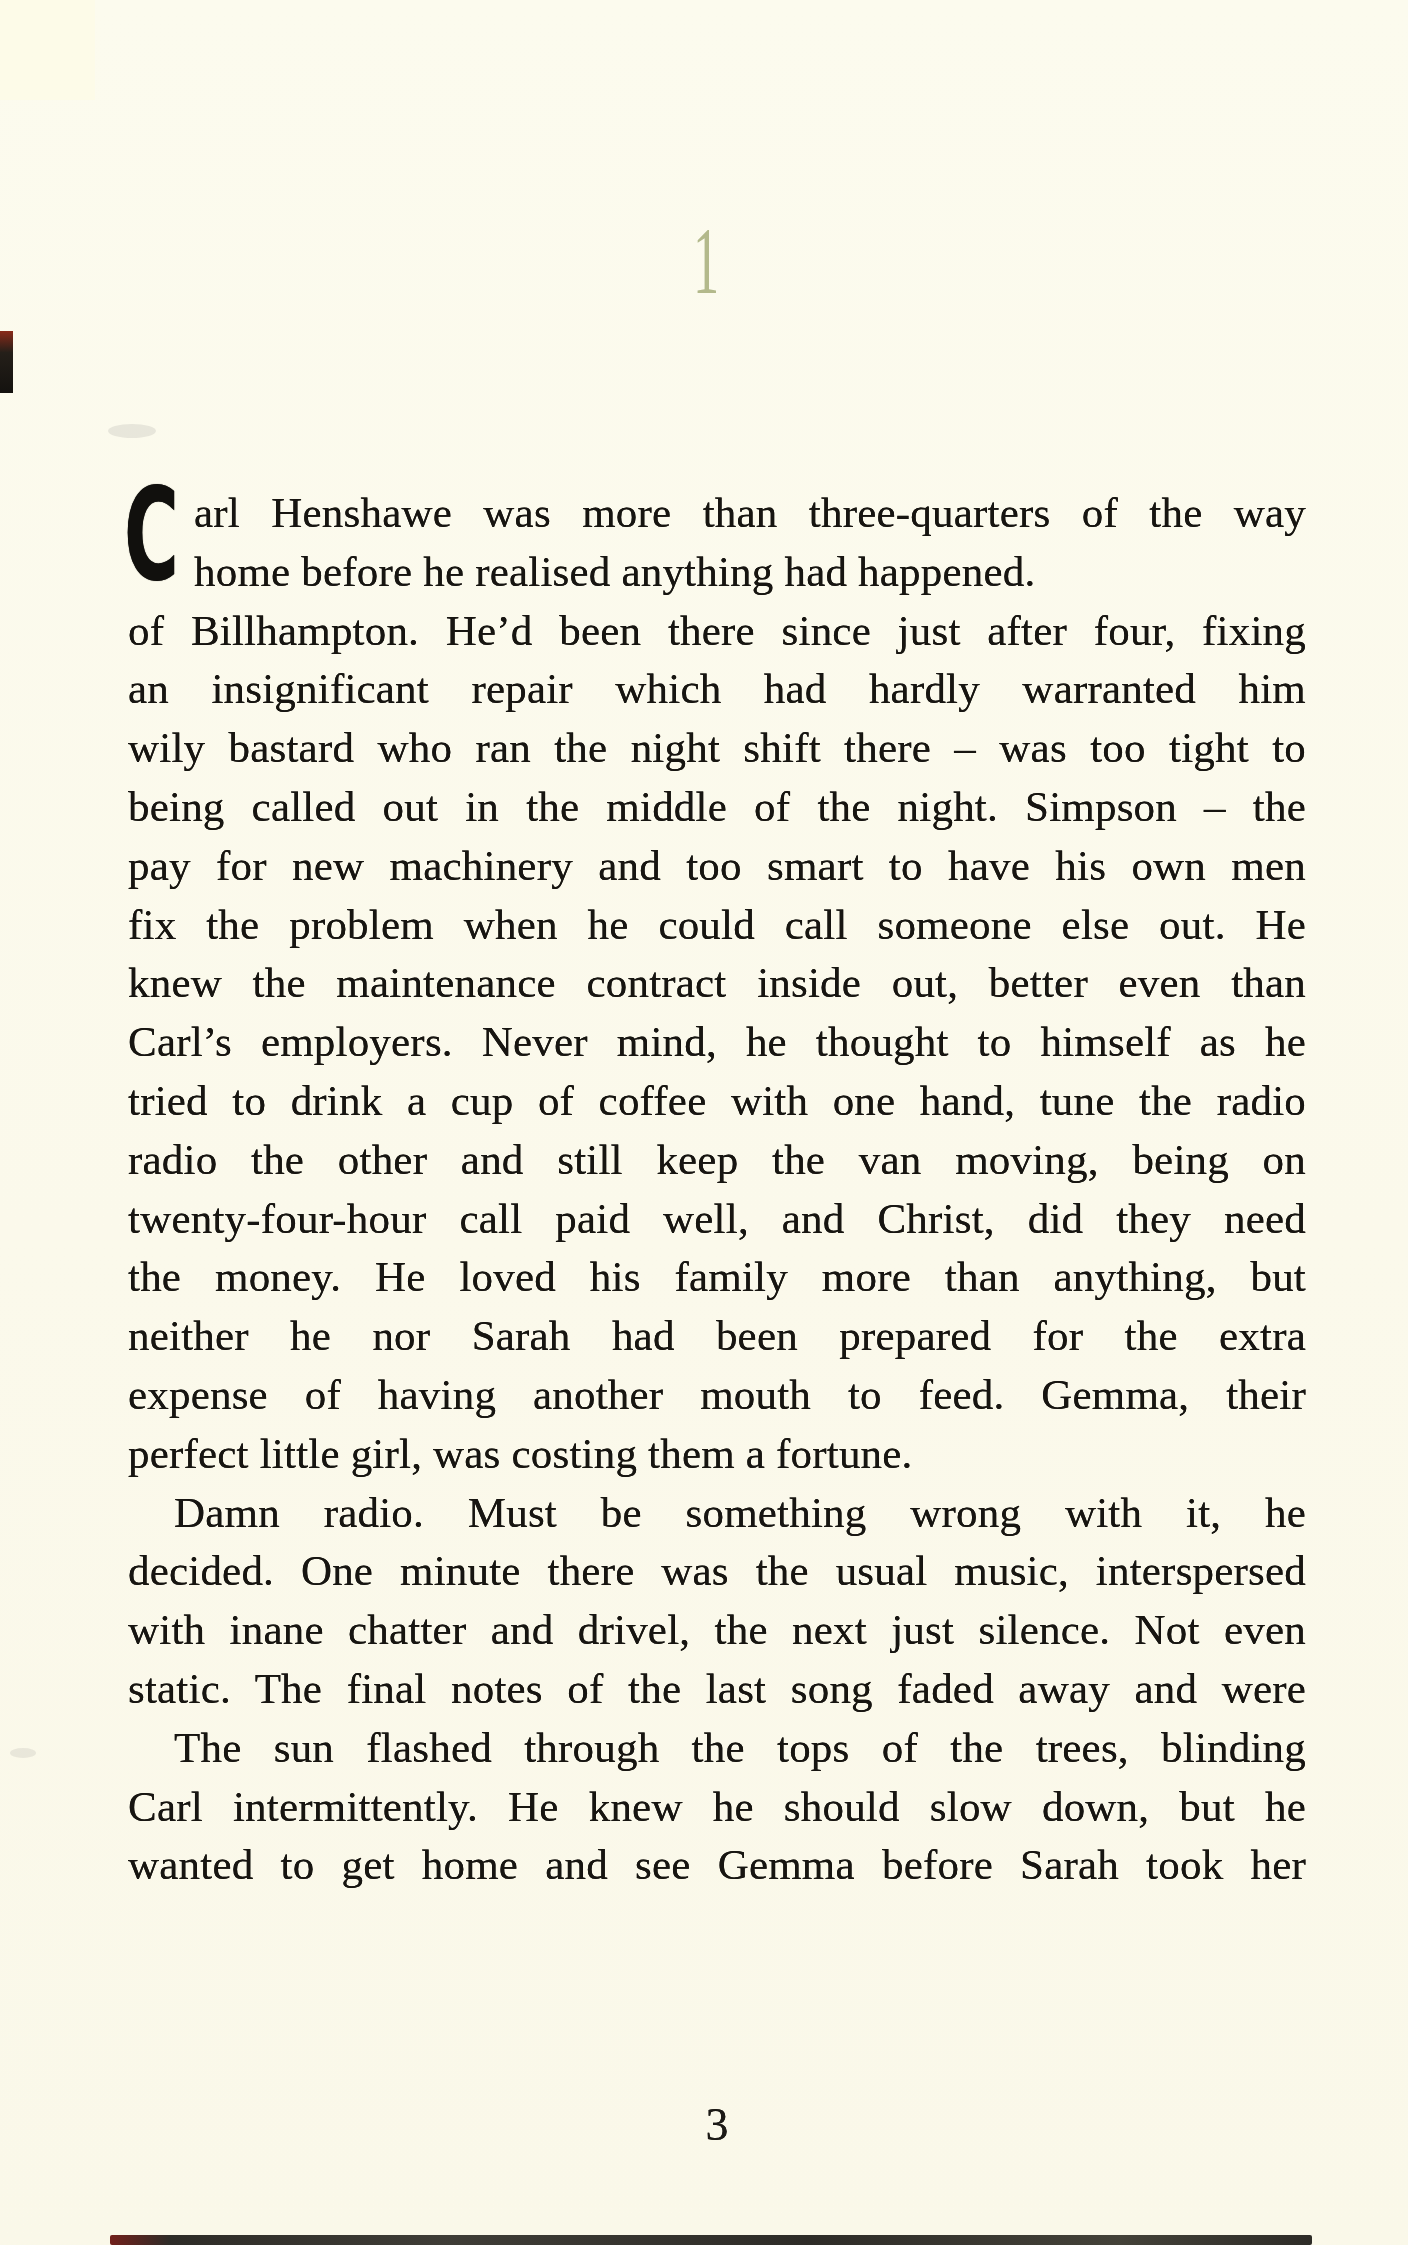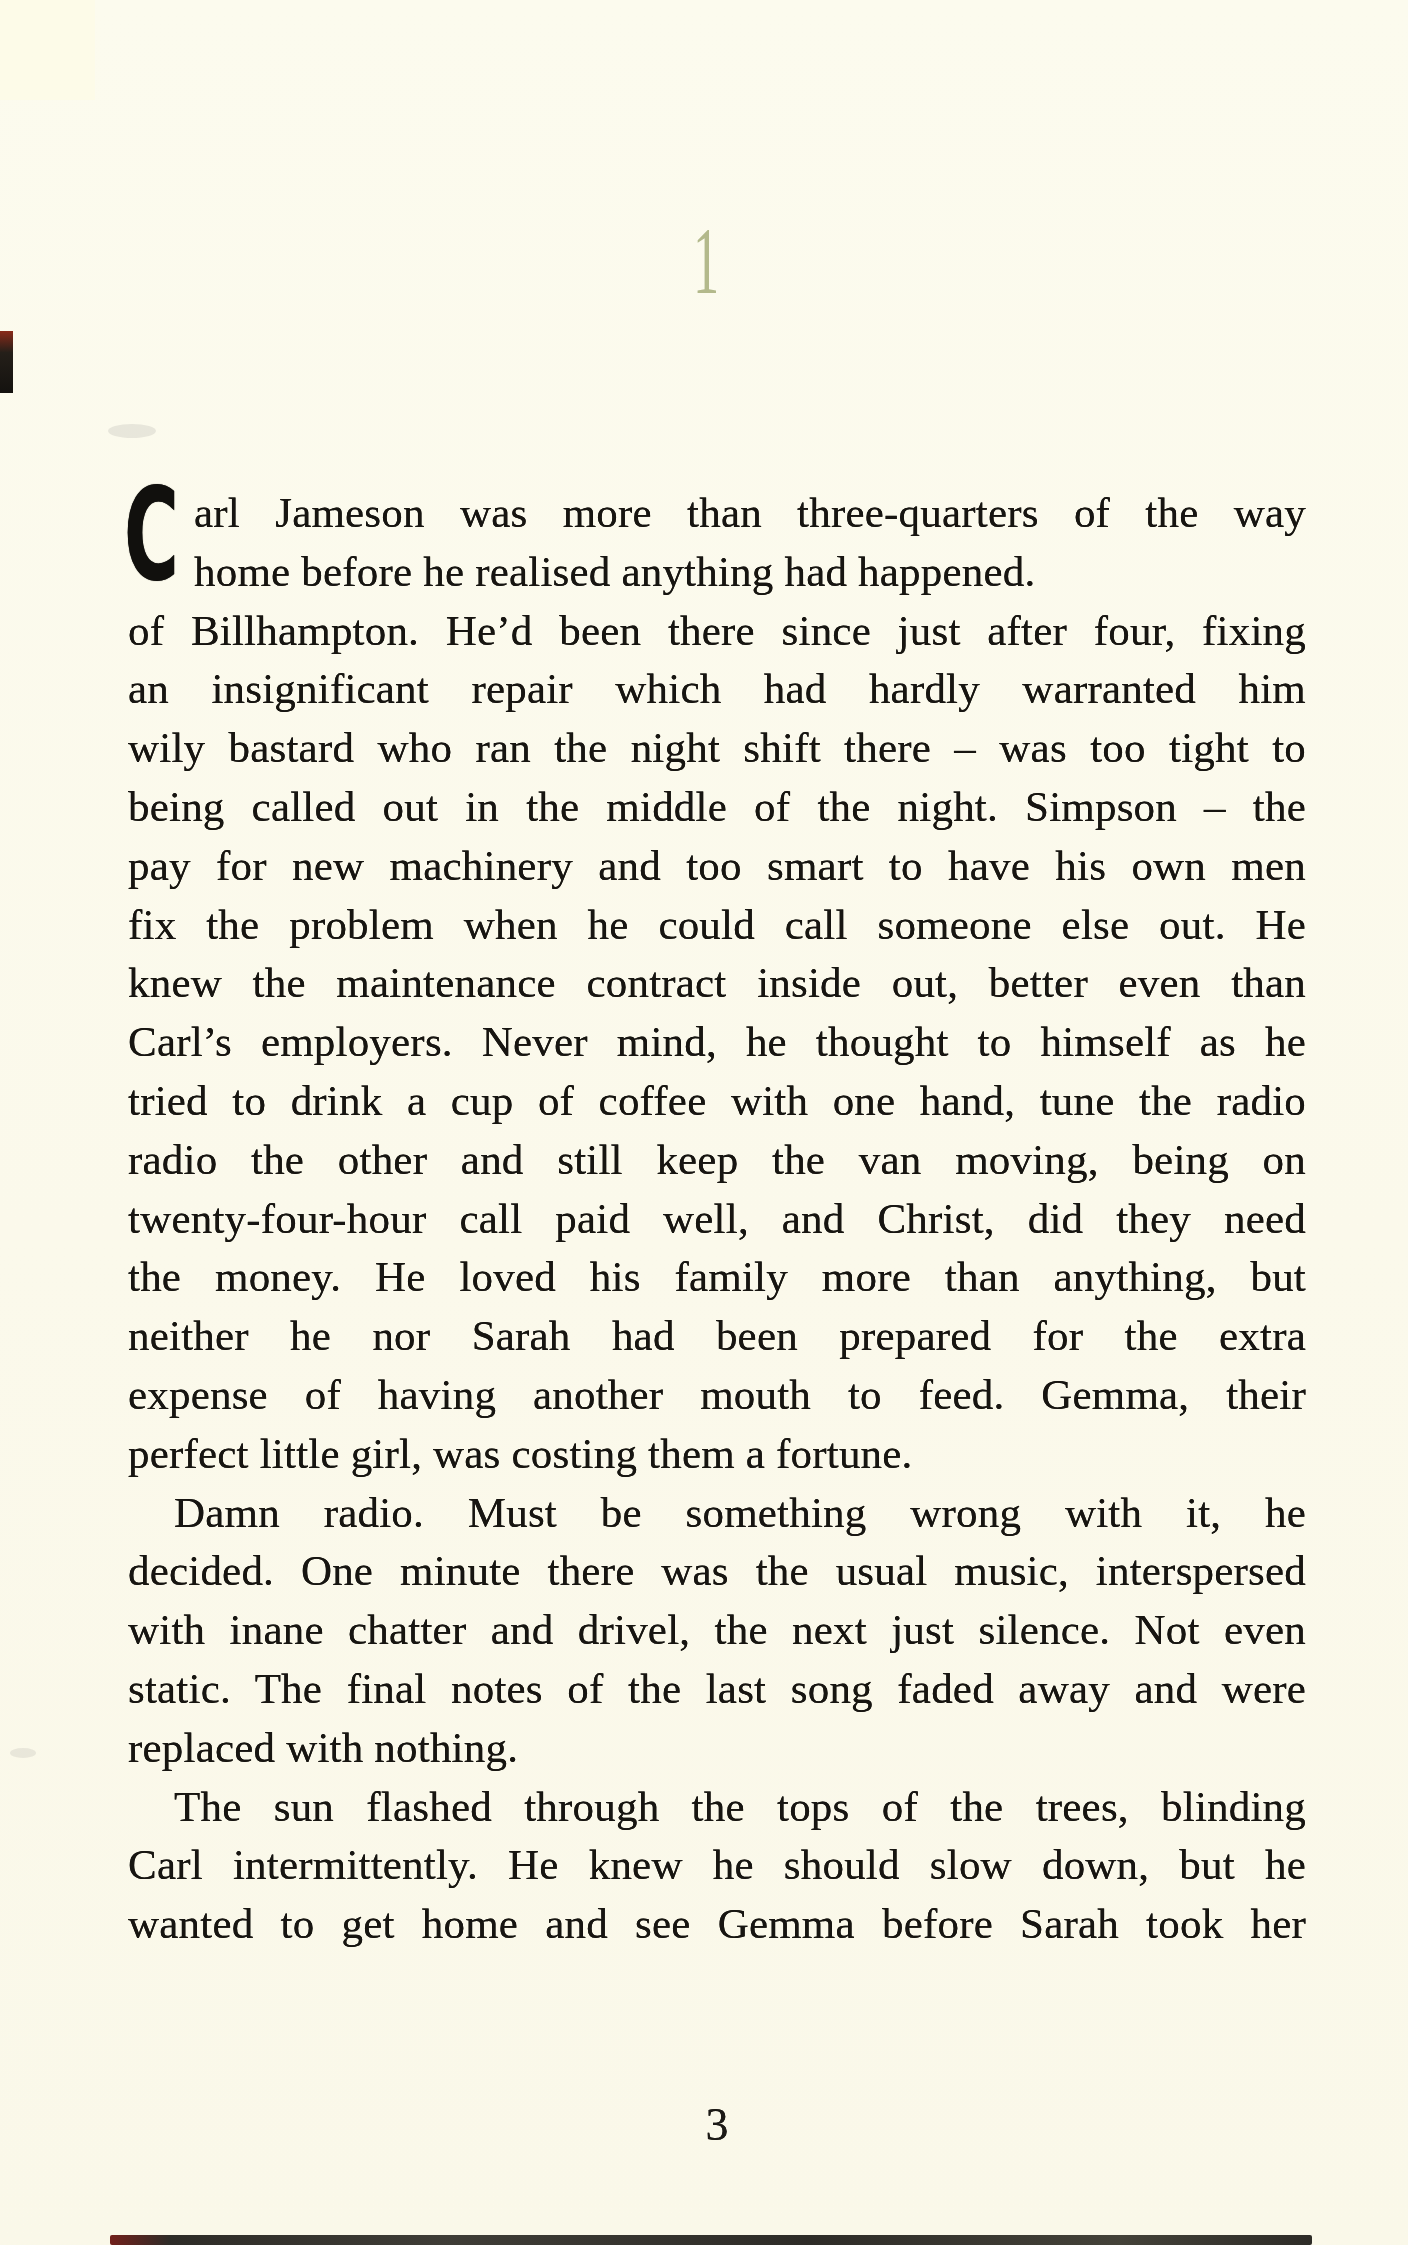--- a/index.html
+++ b/index.html
@@ -99,42 +99,41 @@
 <body>
 
 <div class="page">
   <div class="corner-tint"></div>
 
   <div class="chapter-number" style="color: rgb(179, 185, 139);">1</div>
 
   <div class="textblock">
     <div class="drop-cap">C</div>
     <div id="lines">
-        <div class="line dcpad">arl Jameson was more than three-quarters of the way</div>
+        <div class="line dcpad">arl Henshawe was more than three-quarters of the way</div>
         <div class="line dcpad plast">home before he realised anything had happened.</div>
         <div class="line">of Billhampton. He’d been there since just after four, fixing</div>
         <div class="line">an insignificant repair which had hardly warranted him</div>
         <div class="line">wily bastard who ran the night shift there – was too tight to</div>
         <div class="line">being called out in the middle of the night. Simpson – the</div>
         <div class="line">pay for new machinery and too smart to have his own men</div>
         <div class="line">fix the problem when he could call someone else out. He</div>
         <div class="line">knew the maintenance contract inside out, better even than</div>
         <div class="line">Carl’s employers. Never mind, he thought to himself as he</div>
         <div class="line">tried to drink a cup of coffee with one hand, tune the radio</div>
         <div class="line">radio the other and still keep the van moving, being on</div>
         <div class="line">twenty-four-hour call paid well, and Christ, did they need</div>
         <div class="line">the money. He loved his family more than anything, but</div>
         <div class="line">neither he nor Sarah had been prepared for the extra</div>
         <div class="line">expense of having another mouth to feed. Gemma, their</div>
         <div class="line plast">perfect little girl, was costing them a fortune.</div>
         <div class="line indent">Damn radio. Must be something wrong with it, he</div>
         <div class="line">decided. One minute there was the usual music, interspersed</div>
         <div class="line">with inane chatter and drivel, the next just silence. Not even</div>
         <div class="line">static. The final notes of the last song faded away and were</div>
-        <div class="line plast">replaced with nothing.</div>
         <div class="line indent">The sun flashed through the tops of the trees, blinding</div>
         <div class="line">Carl intermittently. He knew he should slow down, but he</div>
         <div class="line">wanted to get home and see Gemma before Sarah took her</div>
       </div>
   </div>
 
   <div class="page-number">3</div>
 
   <div class="artifact-left-bar"></div>
   <div class="artifact-bottom-bar"></div>

